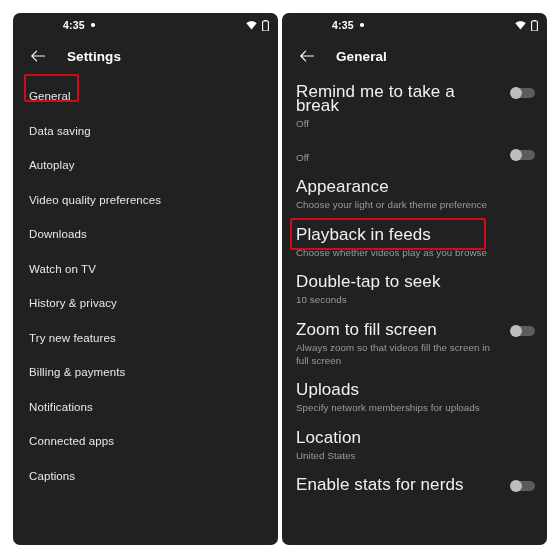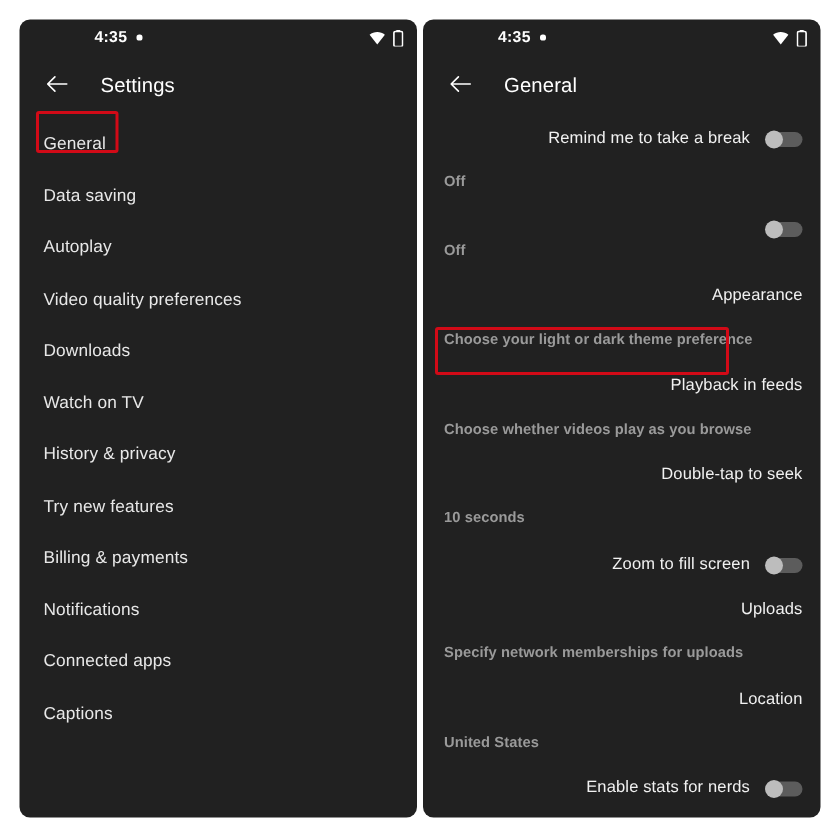--- a/index.html
+++ b/index.html
@@ -71,21 +71,21 @@
     height: 38px;
     display: flex;
     align-items: center;
     padding-left: 16px;
     gap: 20px;
     flex: 0 0 auto;
   }
   .back-icon { width: 18px; height: 18px; display: block; cursor: pointer; }
   .app-title {
     font-size: 13.5px;
-    font-weight: normal;
+    font-weight: bold;
     color: #ffffff;
     letter-spacing: 0.1px;
   }
 
   
   .panel-body {
     position: absolute;
     top: 62px;
     left: 0;
     right: 0;
@@ -114,33 +114,31 @@
   .set-row {
     position: relative;
     display: flex;
     align-items: flex-start;
     padding: 0 12px 0 14px;
     margin-bottom: 16px;
     cursor: pointer;
   }
   .set-text { flex: 1 1 auto; min-width: 0; }
   .set-title {
-    font-size: 11px;
+    font-size: 17px;
     color: #f1f1f1;
     line-height: 14px;
     letter-spacing: 0.1px;
-    text-align: right;
   }
   .set-sub {
     font-size: 9.8px;
     color: #9a9a9a;
     line-height: 12.6px;
-    margin-top: 17px;
+    margin-top: 5px;
     letter-spacing: 0.05px;
-    font-weight: bold;
   }
 
   
   .toggle {
     flex: 0 0 auto;
     position: relative;
     width: 25px;
     height: 12px;
     margin-left: 10px;
     margin-top: 2px;
@@ -316,20 +314,21 @@
           </div>
           <div class="set-row">
             <div class="set-text">
               <div class="set-title">Double-tap to seek</div>
               <div class="set-sub">10 seconds</div>
             </div>
           </div>
           <div class="set-row">
             <div class="set-text">
               <div class="set-title">Zoom to fill screen</div>
+              <div class="set-sub">Always zoom so that videos fill the screen in full screen</div>
             </div>
             <div class="toggle">
               <span class="toggle-track"></span>
               <span class="toggle-knob"></span>
             </div>
           </div>
           <div class="set-row">
             <div class="set-text">
               <div class="set-title">Uploads</div>
               <div class="set-sub">Specify network memberships for uploads</div>

